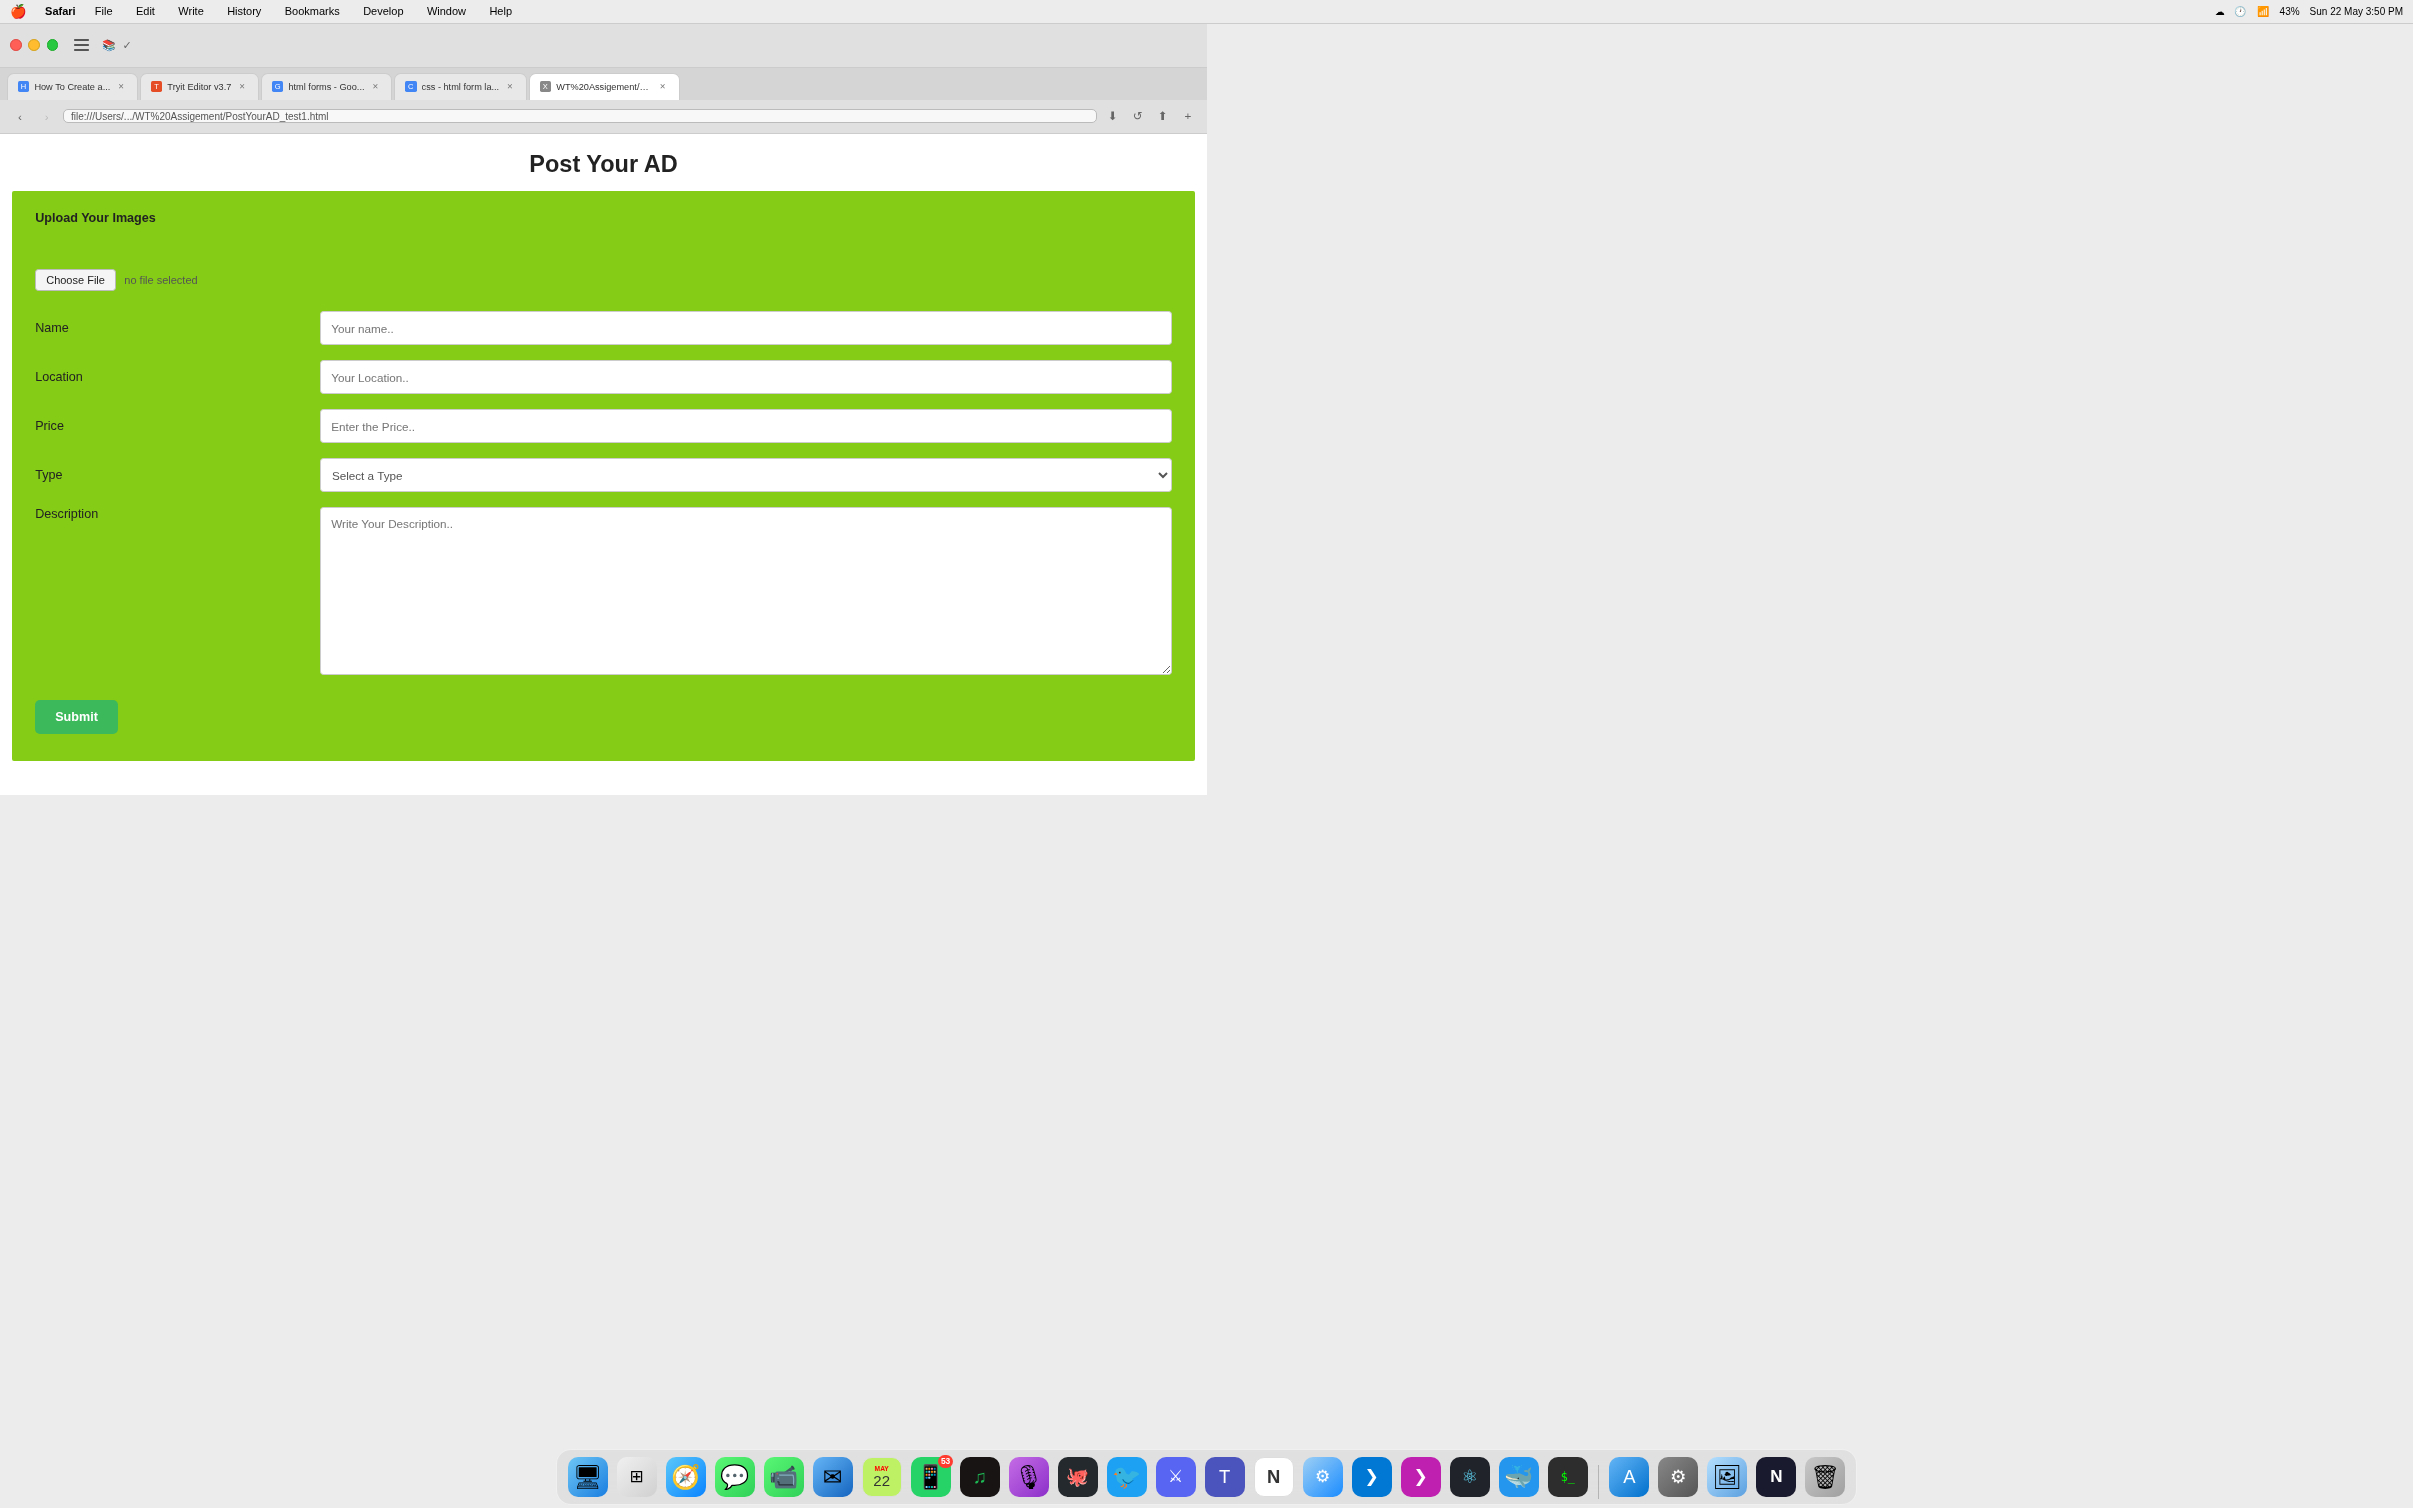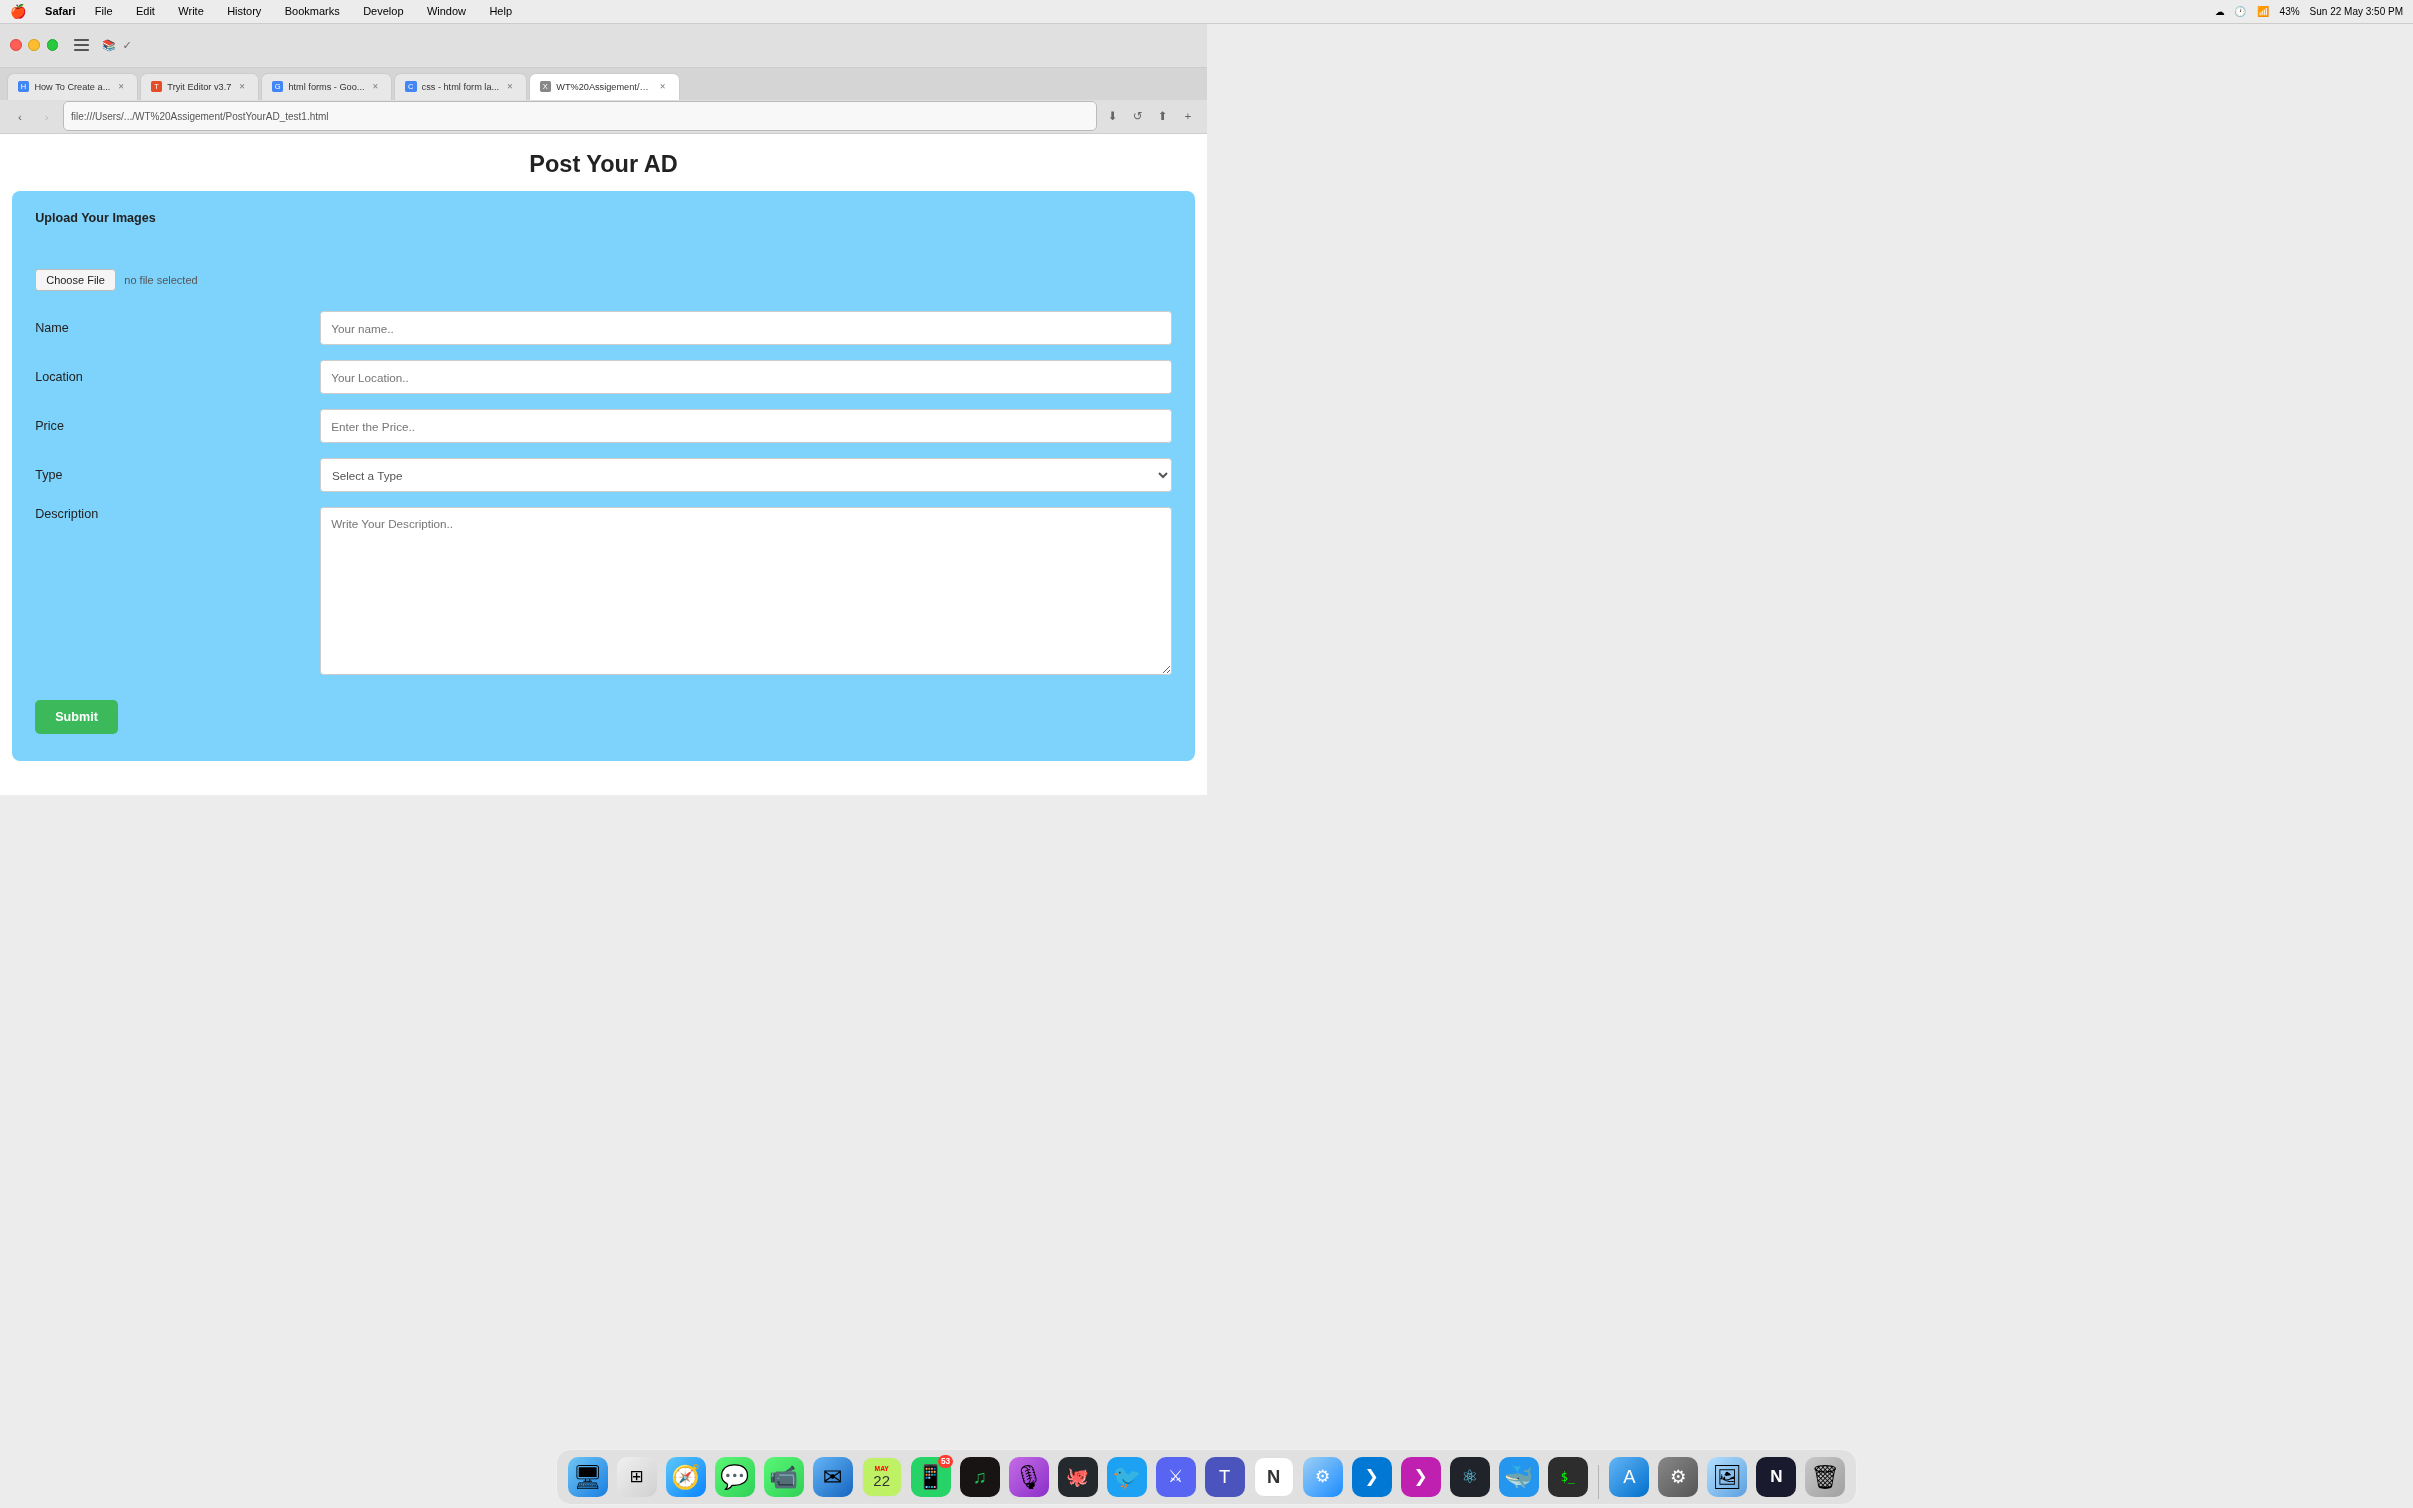--- a/index.html
+++ b/index.html
@@ -189,21 +189,21 @@
       font-size: 11.7px;
       display: flex;
       align-items: center;
       justify-content: center;
     }
 
     .nav-btn:disabled { color: #bbb; cursor: default; }
 
     .address-bar {
       flex: 1;
-      height: 30px;
+      height: 14px;
       background: #f8f8f8;
       border: 0.8px solid #bbb;
       border-radius: 5px;
       padding: 0 6.7px;
       font-size: 10px;
       color: #333;
       display: flex;
       align-items: center;
     }
 
@@ -234,23 +234,23 @@
     .page-title {
       text-align: center;
       font-size: 23.5px;
       font-weight: 700;
       padding: 17px 0 13.4px 0;
       color: #222;
       border-radius: 14px;
     }
 
     .form-container {
-      background: #7dd3fc;
+      background: #84cc16;
       margin: 0 11.7px;
-      border-radius: 8px;
+      border-radius: 2px;
       padding: 20px 23.5px 27px 23.5px;
     }
 
     .upload-section-label {
       font-size: 12.6px;
       font-weight: 600;
       color: #222;
       margin-bottom: 11.7px;
     }
 

